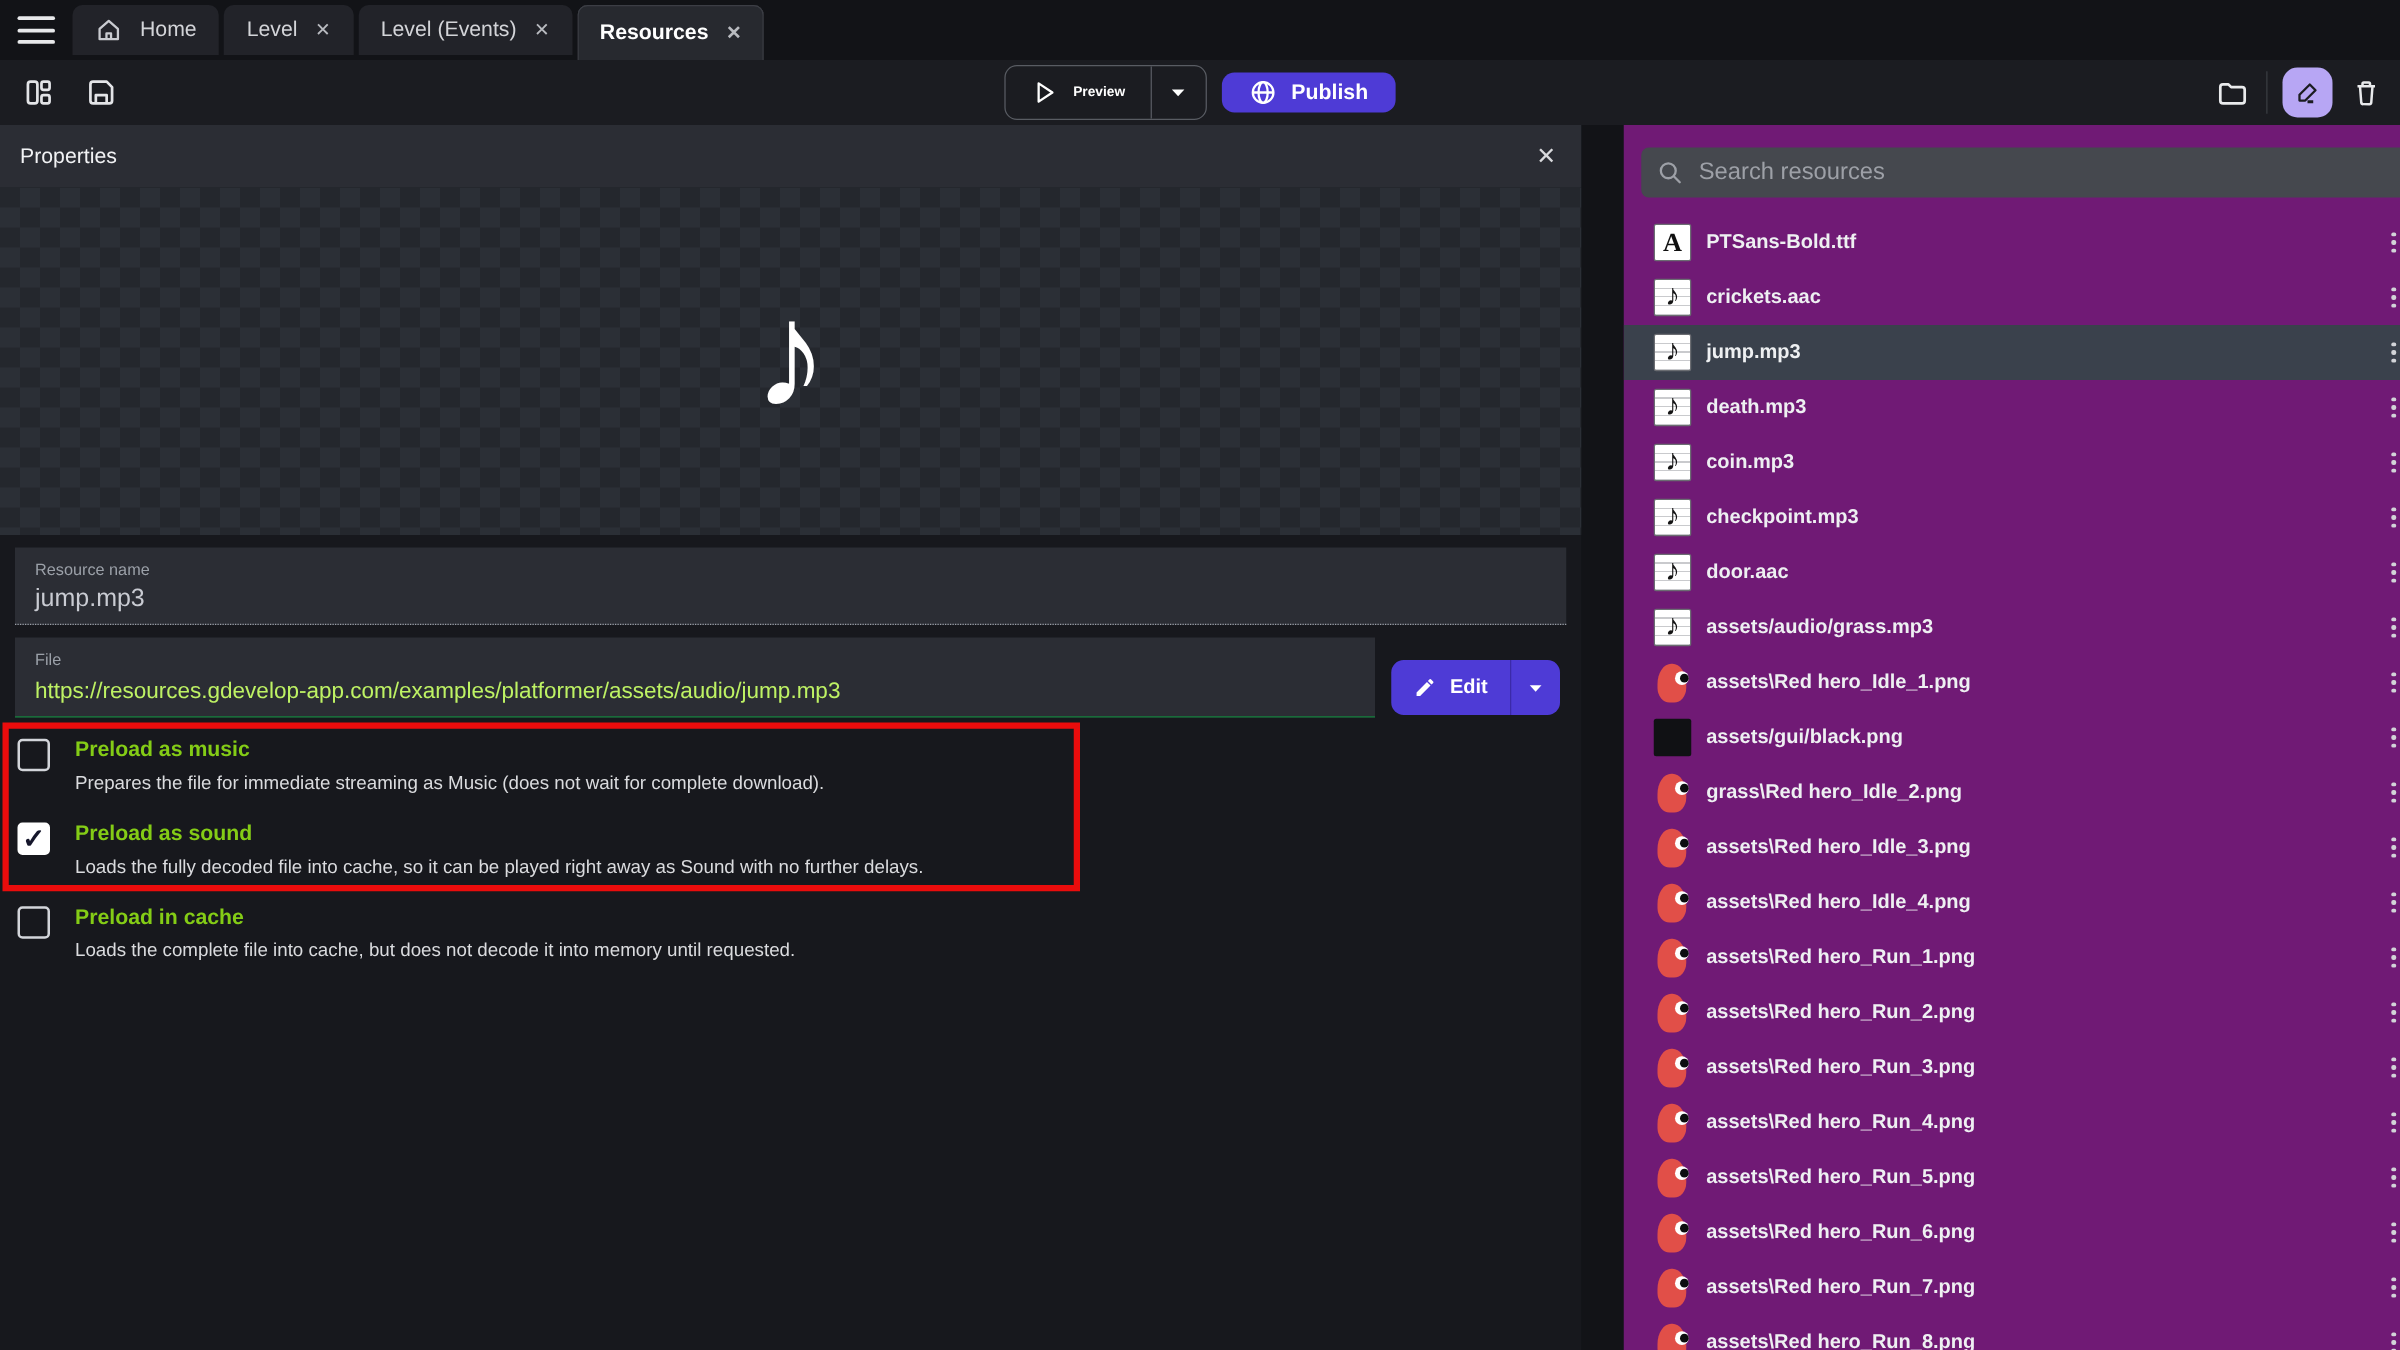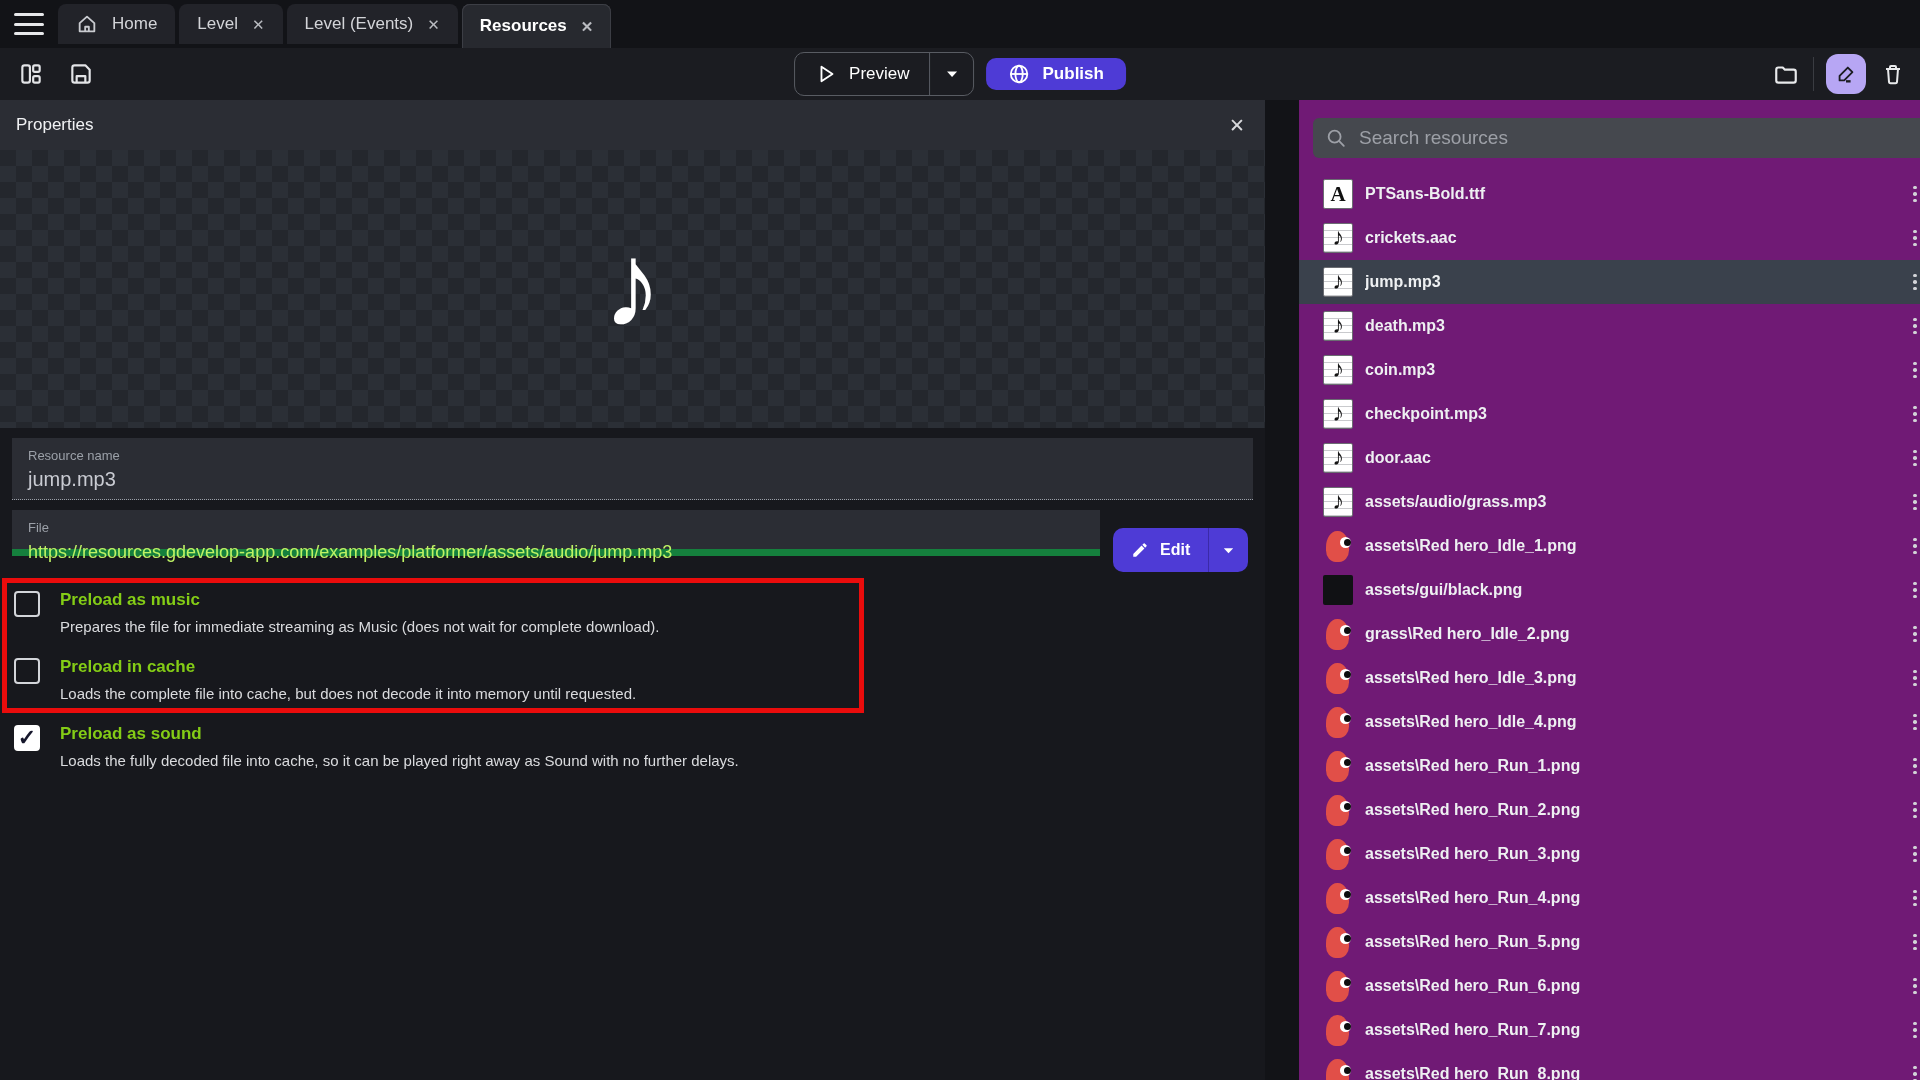--- a/index.html
+++ b/index.html
@@ -23,21 +23,21 @@
 
   
   .toolbar { position:absolute; left:0; top:48px; width:1920px; height:52px; background:#1b1c21; }
   .tool-left { position:absolute; left:16px; top:0; height:52px; display:flex; align-items:center; gap:20px; }
   .icon-btn { width:30px; height:30px; display:flex; align-items:center; justify-content:center; cursor:pointer; }
   .center-group { position:absolute; left:50%; top:0; transform:translateX(-50%); height:52px;
     display:flex; align-items:center; gap:12px; }
   .preview-btn { height:44px; border:1px solid #595c63; border-radius:10px; display:flex;
     align-items:center; overflow:hidden; cursor:pointer; background:#1b1c21; }
   .preview-main { display:flex; align-items:center; gap:12px; padding:0 20px; height:100%; }
-  .preview-btn .lbl { color:#ffffff; font-size:17px; font-weight:normal; }
+  .preview-btn .lbl { color:#ffffff; font-size:11px; font-weight:bold; }
   .preview-caret { width:44px; height:100%; display:flex; align-items:center; justify-content:center;
     border-left:1px solid #595c63; }
   .publish-btn { height:32px; border-radius:10px; background:#4e3bd6; display:flex; align-items:center;
     gap:12px; padding:0 22px; cursor:pointer; }
   .publish-btn .lbl { color:#ffffff; font-size:17px; font-weight:bold; }
   .tool-right { position:absolute; right:12px; top:0; height:52px; display:flex; align-items:center; gap:12px; }
   .v-divider { width:1px; height:34px; background:#3a3c42; }
   .pencil-active { width:40px; height:40px; border-radius:12px; background:#b7a6f4; display:flex;
     align-items:center; justify-content:center; cursor:pointer; }
 
@@ -49,21 +49,21 @@
   .props-close { color:#d9dadd; font-size:19px; cursor:pointer; line-height:1; }
   .preview-area { position:absolute; left:0; top:50px; width:1265px; height:278px;
     background:repeating-conic-gradient(#2b2f36 0% 25%, #24272d 0% 50%); background-size:32px 32px;
     display:flex; align-items:center; justify-content:center; }
   .big-note { color:#ffffff; font-size:120px; line-height:1; margin-top:-10px; }
 
   .field { position:absolute; background:#2b2d34; padding:10px 16px 0 16px; }
   .field .f-label { font-size:13px; color:#9ba0a8; }
   .field.name { left:12px; top:338px; width:1241px; height:62px; border-bottom:1px dotted #9ba0a8; }
   .field.name .f-value { font-size:20px; color:#c9cbd2; margin-top:5px; }
-  .field.file { left:12px; top:410px; width:1088px; height:46px; border-bottom:7px solid #15803d; }
+  .field.file { left:12px; top:410px; width:1088px; height:64px; border-bottom:1px solid #15803d; }
   .field.file .f-value { font-size:18px; color:#bef264; margin-top:7px; white-space:nowrap; }
 
   .edit-btn { position:absolute; left:1113px; top:428px; height:44px; border-radius:10px;
     background:#4e3bd6; display:flex; align-items:center; overflow:hidden; cursor:pointer; }
   .edit-main { display:flex; align-items:center; gap:11px; padding:0 18px; height:100%; }
   .edit-btn .lbl { color:#ffffff; font-size:16px; font-weight:bold; }
   .edit-caret { width:40px; height:100%; display:flex; align-items:center; justify-content:center;
     border-left:1px solid #3b2aa8; }
 
   .options { position:absolute; left:0; top:487px; width:1000px; }
@@ -245,28 +245,28 @@
       </div>
     </div>
 
     <div class="options">
         <div class="option">
           <div class="checkbox"></div>
           <div class="o-title">Preload as music</div>
           <div class="o-desc">Prepares the file for immediate streaming as Music (does not wait for complete download).</div>
         </div>
         <div class="option">
+          <div class="checkbox checked"></div>
+          <div class="o-title">Preload as sound</div>
+          <div class="o-desc">Loads the fully decoded file into cache, so it can be played right away as Sound with no further delays.</div>
+        </div>
+        <div class="option">
           <div class="checkbox"></div>
           <div class="o-title">Preload in cache</div>
           <div class="o-desc">Loads the complete file into cache, but does not decode it into memory until requested.</div>
-        </div>
-        <div class="option">
-          <div class="checkbox checked"></div>
-          <div class="o-title">Preload as sound</div>
-          <div class="o-desc">Loads the fully decoded file into cache, so it can be played right away as Sound with no further delays.</div>
         </div>
       </div>
     <div class="annotation" style="border-color: rgb(234, 12, 12);"></div>
   </div>
 
   <div class="resources">
     <div class="searchbar">
       <svg width="22" height="22" viewBox="0 0 24 24" fill="none" stroke="#9da0a7" stroke-width="2" stroke-linecap="round">
         <circle cx="10.5" cy="10.5" r="6.5"></circle>
         <line x1="15.5" y1="15.5" x2="20.5" y2="20.5"></line>

